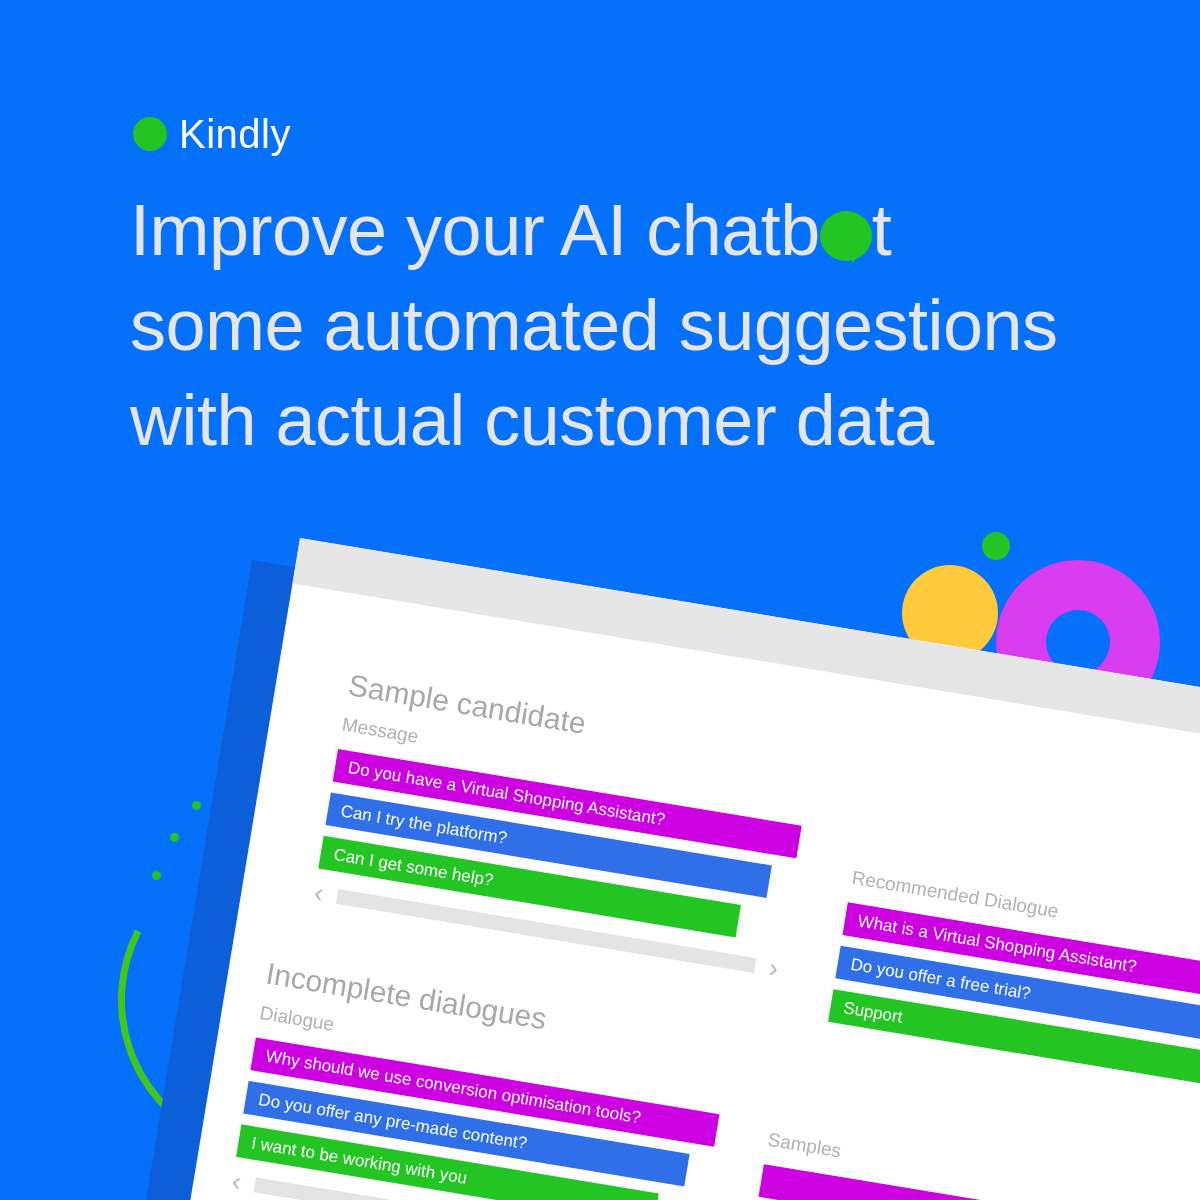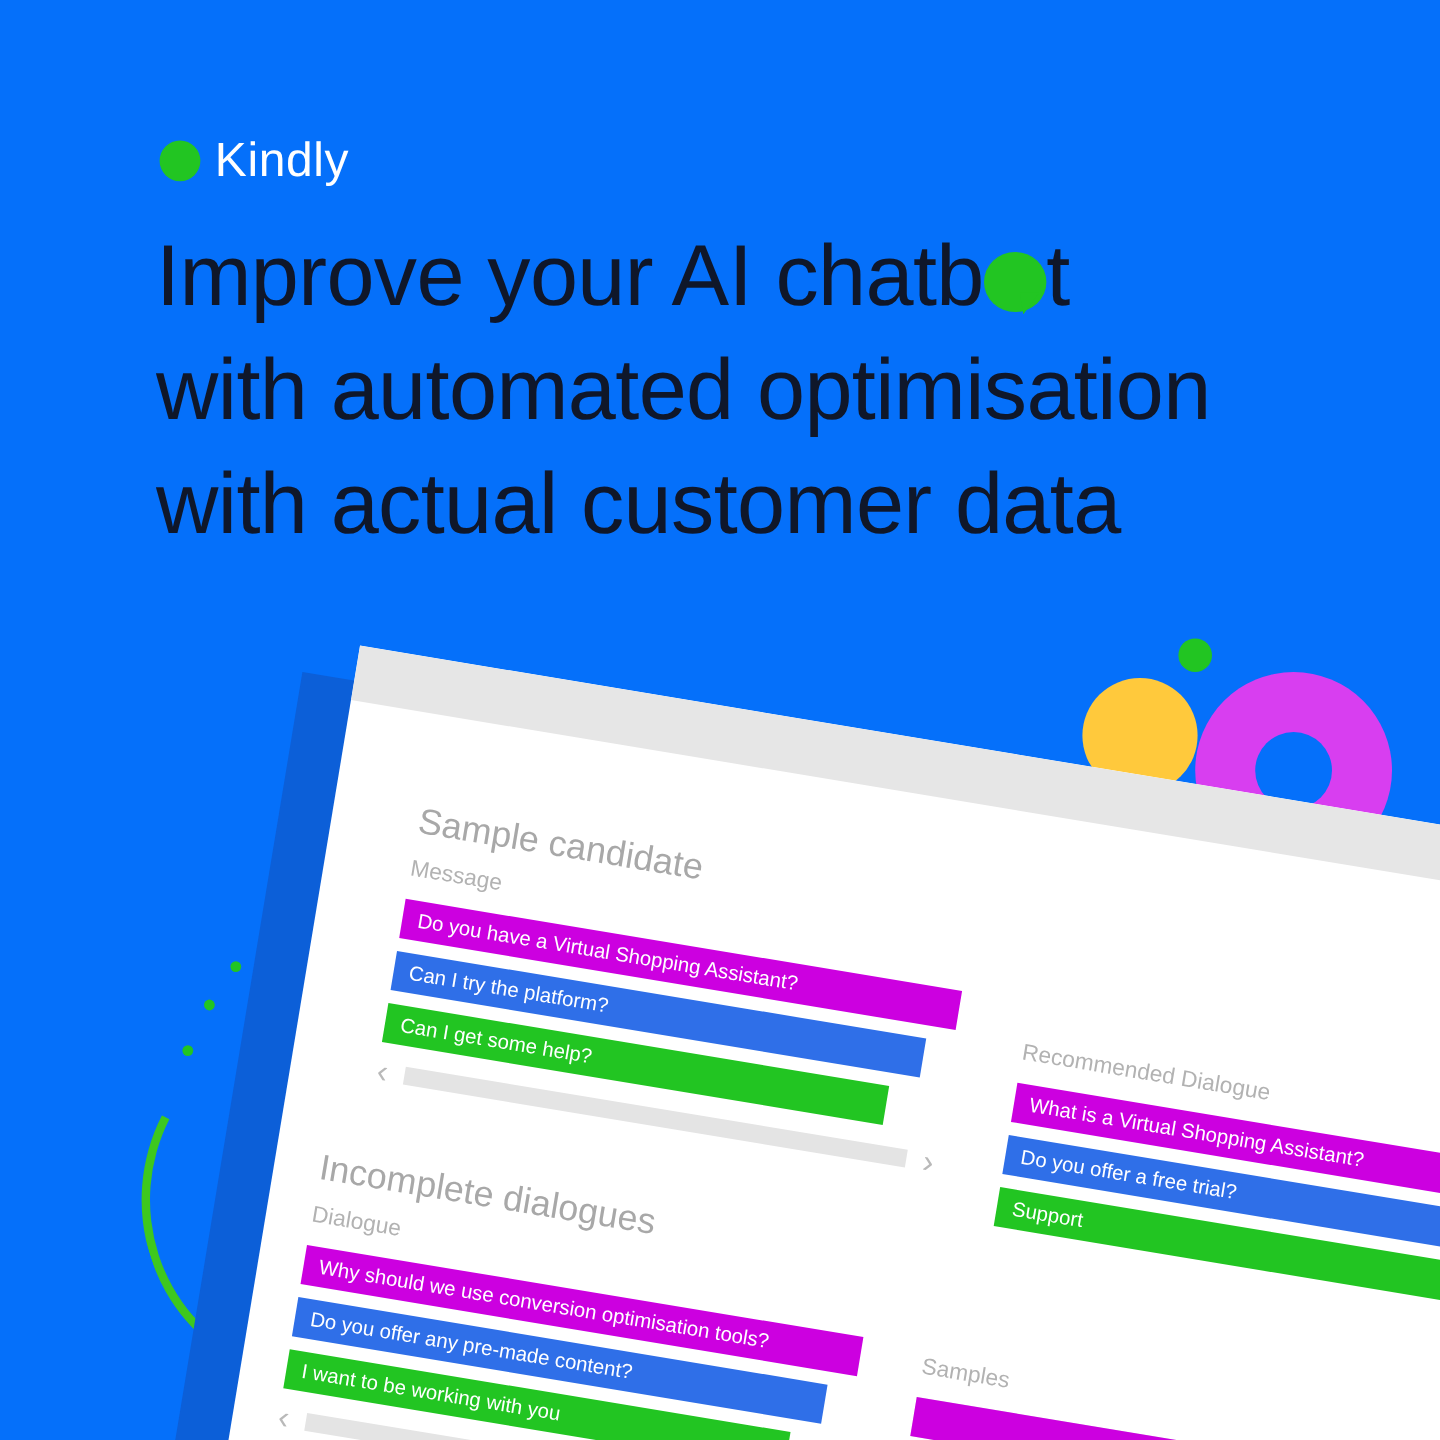--- a/index.html
+++ b/index.html
@@ -9,21 +9,21 @@
     font-family:"Liberation Sans","DejaVu Sans",sans-serif;
   }
   .stage{position:absolute;inset:0;overflow:hidden;}
 
   
   .brand{position:absolute;left:133px;top:114px;display:flex;align-items:center;gap:12px;}
   .brand-dot{width:34px;height:34px;border-radius:50%;background:#22c522;}
   .brand-name{color:#ffffff;font-size:40px;letter-spacing:0.5px;line-height:1;font-weight:400;}
 
   
-  .headline{position:absolute;left:130px;top:183px;width:1000px;color:#0f172a;
+  .headline{position:absolute;left:130px;top:183px;width:1000px;color:#e5e5e5;
     font-size:72px;line-height:95px;font-weight:400;letter-spacing:-0.5px;}
   .hl-line{white-space:nowrap;display:block;}
   .chat-o{display:inline-block;position:relative;width:52px;height:52px;vertical-align:-8px;}
   .chat-o .bubble{position:absolute;left:0;top:0;width:52px;height:50px;border-radius:50%;background:#22c522;}
   .chat-o .tail{position:absolute;left:30px;top:34px;width:16px;height:18px;background:#22c522;
      clip-path:polygon(0 0,100% 0,18% 100%);}
 
   
   .dec{position:absolute;}
   .dot-green-sm{width:28px;height:28px;border-radius:50%;background:#22c522;left:982px;top:532px;}
@@ -98,21 +98,21 @@
     <i style="left:168px;top:6px;width:7px;height:7px;"></i>
   </div>
 
   <div class="brand">
     <div class="brand-dot"></div>
     <div class="brand-name">Kindly</div>
   </div>
 
   <div class="headline">
     <span class="hl-line"><span>Improve your AI chatb</span><span class="chat-o"><span class="bubble"></span><span class="tail"></span></span><span>t</span></span>
-    <span class="hl-line">with automated optimisation</span>
+    <span class="hl-line">some automated suggestions</span>
     <span class="hl-line">with actual customer data</span>
   </div>
 
   <div class="card-shadow"></div>
 
   <div class="card">
     <div class="card-titlebar"></div>
     <div class="card-body">
 
       <div class="panel" id="panel-sample">

